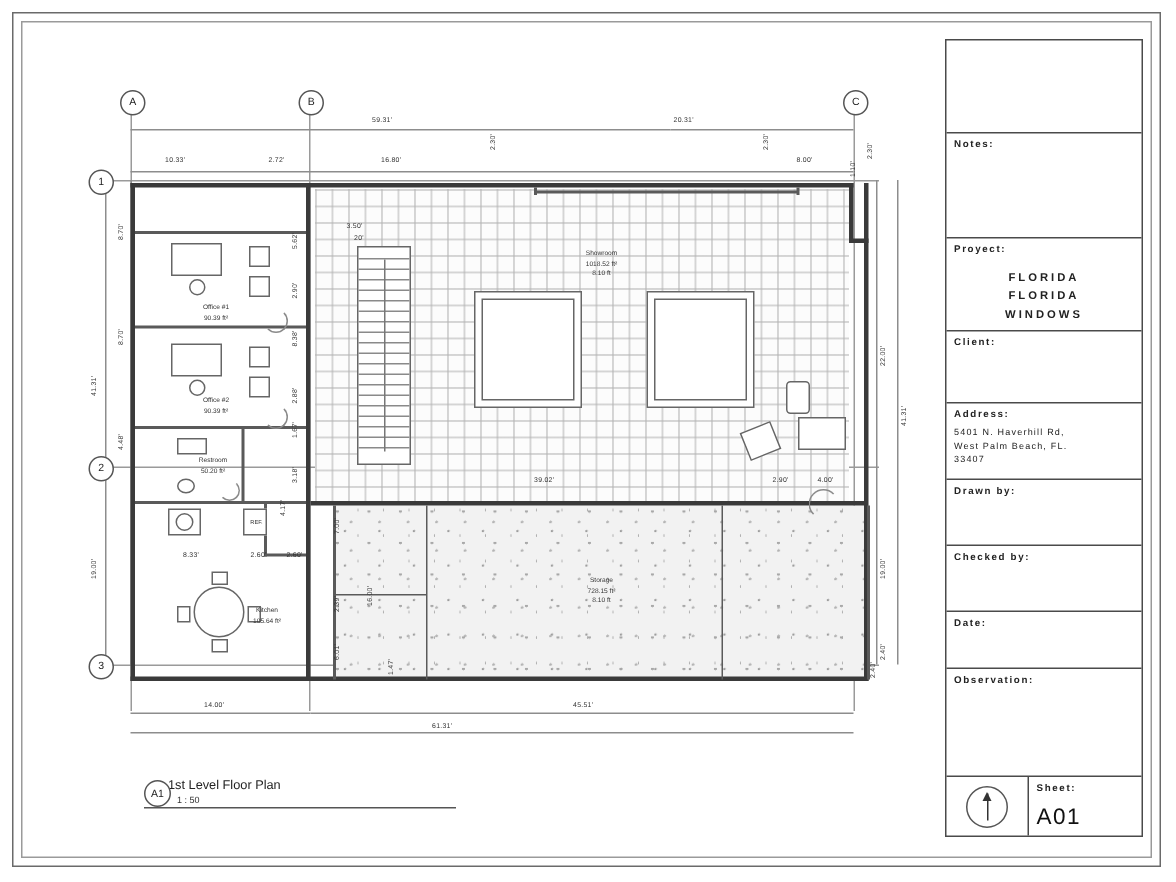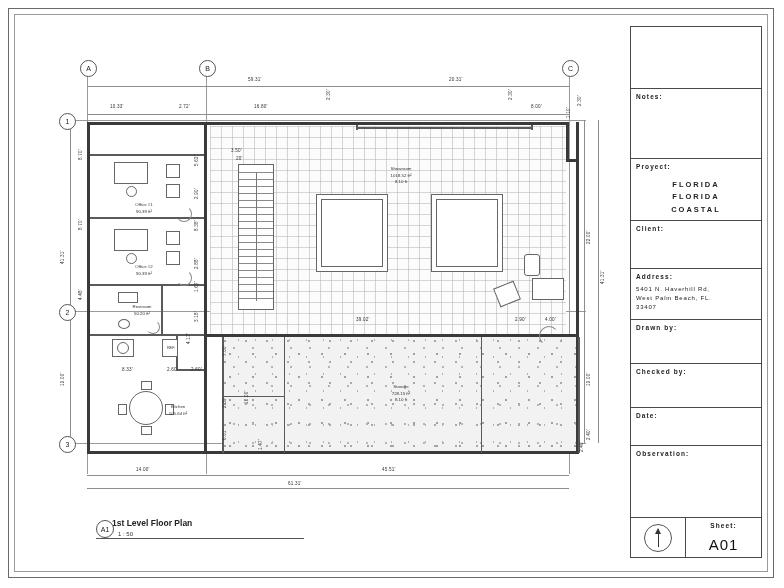--- a/index.html
+++ b/index.html
@@ -85,21 +85,20 @@
   #tb-client { height: 48px; }
   #tb-address { height: 52px; }
   #tb-drawn { height: 44px; }
   #tb-checked { height: 44px; }
   #tb-date { height: 38px; }
   #tb-observation { height: 72px; }
   #tb-footer {
     flex: 1;
     display: flex;
     border-bottom: none;
-    text-align: center;
   }
   #tb-northbox {
     width: 54px;
     border-right: 1px solid #4a4a4a;
     position: relative;
   }
   #tb-sheetbox {
     flex: 1;
     padding: 4px 5px;
     position: relative;
@@ -243,21 +242,20 @@
   #plan-title {
     position: absolute;
     left: 70px;
     top: 492px;
     width: 220px;
   }
   #plan-title .pt-name {
     font-size: 8.5px;
     color: #222;
     margin-left: 16px;
-    font-weight: bold;
   }
   #plan-title .pt-scale {
     font-size: 6px;
     color: #333;
     margin-left: 22px;
     margin-top: 3px;
   }
   #plan-title .pt-bubble {
     position: absolute;
     left: 0;
@@ -300,21 +298,21 @@
 
     <div class="tb-cell" id="tb-notes">
       <div class="tb-label">Notes:</div>
     </div>
 
     <div class="tb-cell" id="tb-project">
       <div class="tb-label">Proyect:</div>
       <div class="tb-value">
         <div>FLORIDA</div>
         <div>FLORIDA</div>
-        <div>COASTAL</div>
+        <div>WINDOWS</div>
       </div>
     </div>
 
     <div class="tb-cell" id="tb-client">
       <div class="tb-label">Client:</div>
       <div class="tb-value"></div>
     </div>
 
     <div class="tb-cell" id="tb-address">
       <div class="tb-label">Address:</div>

